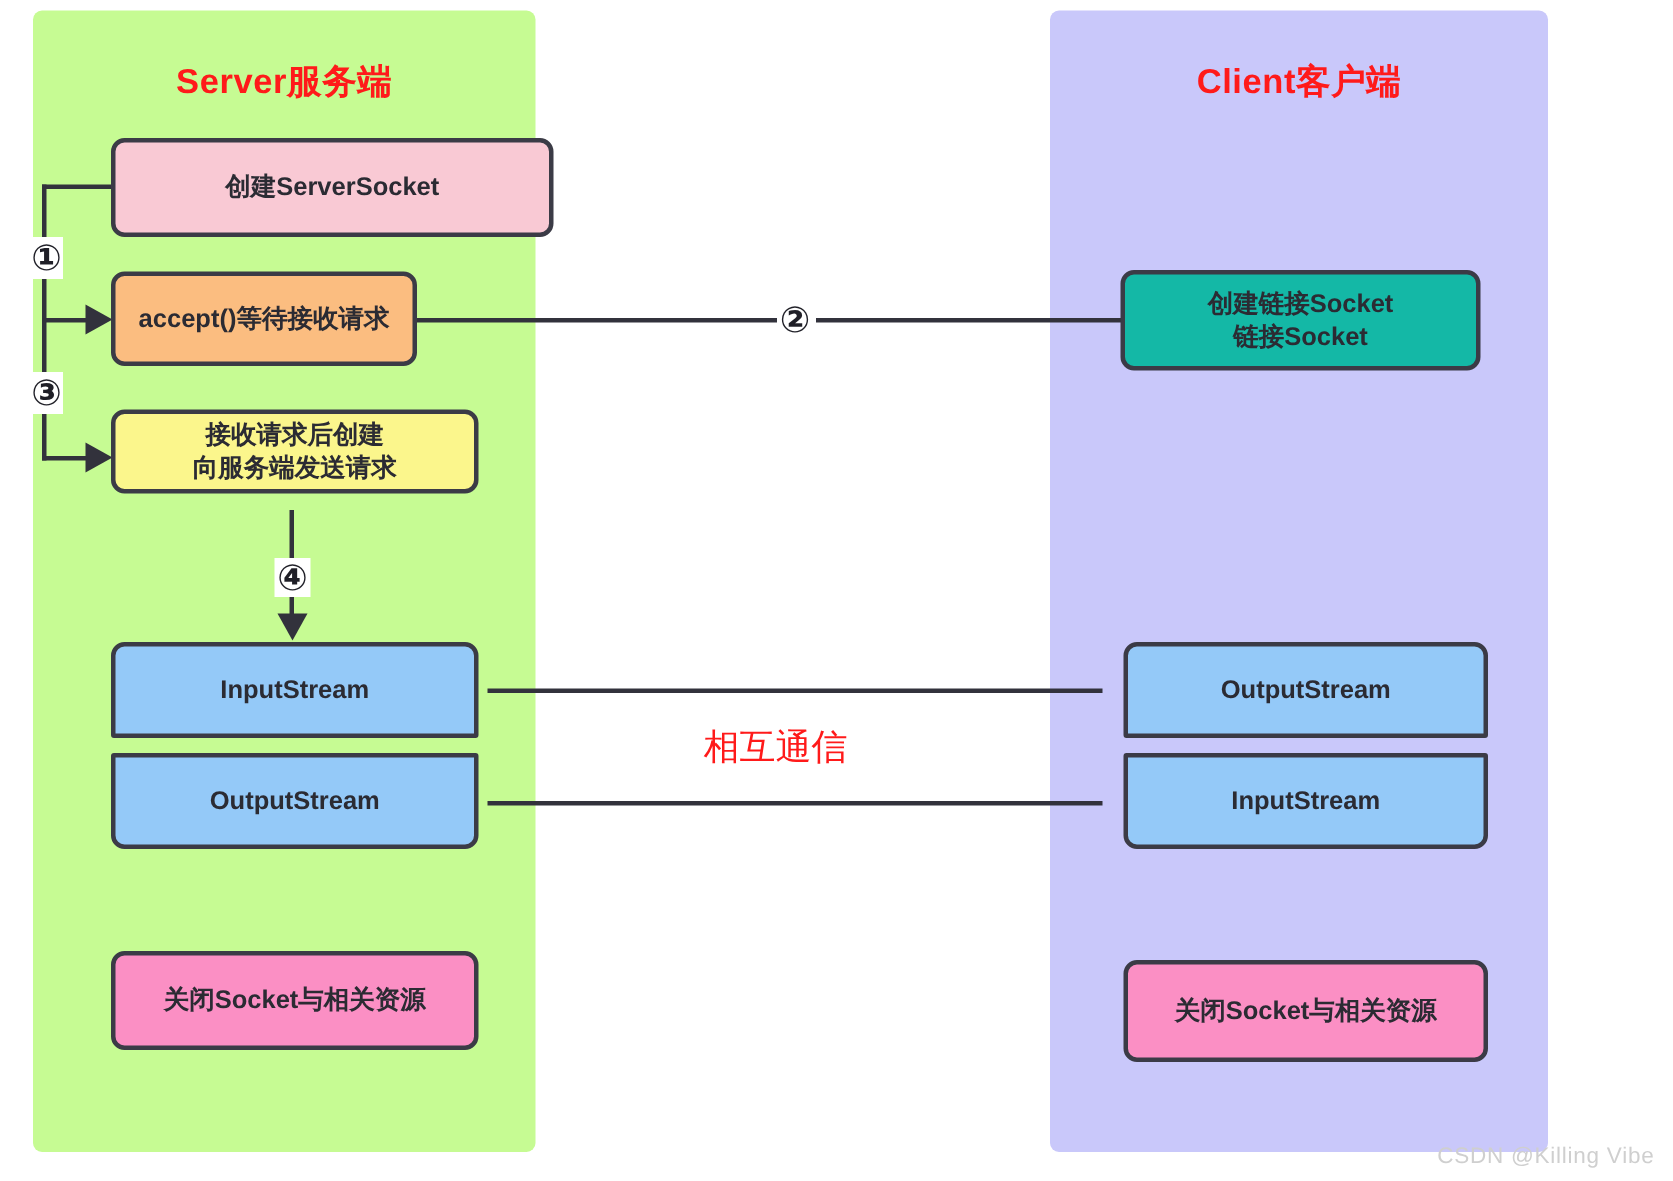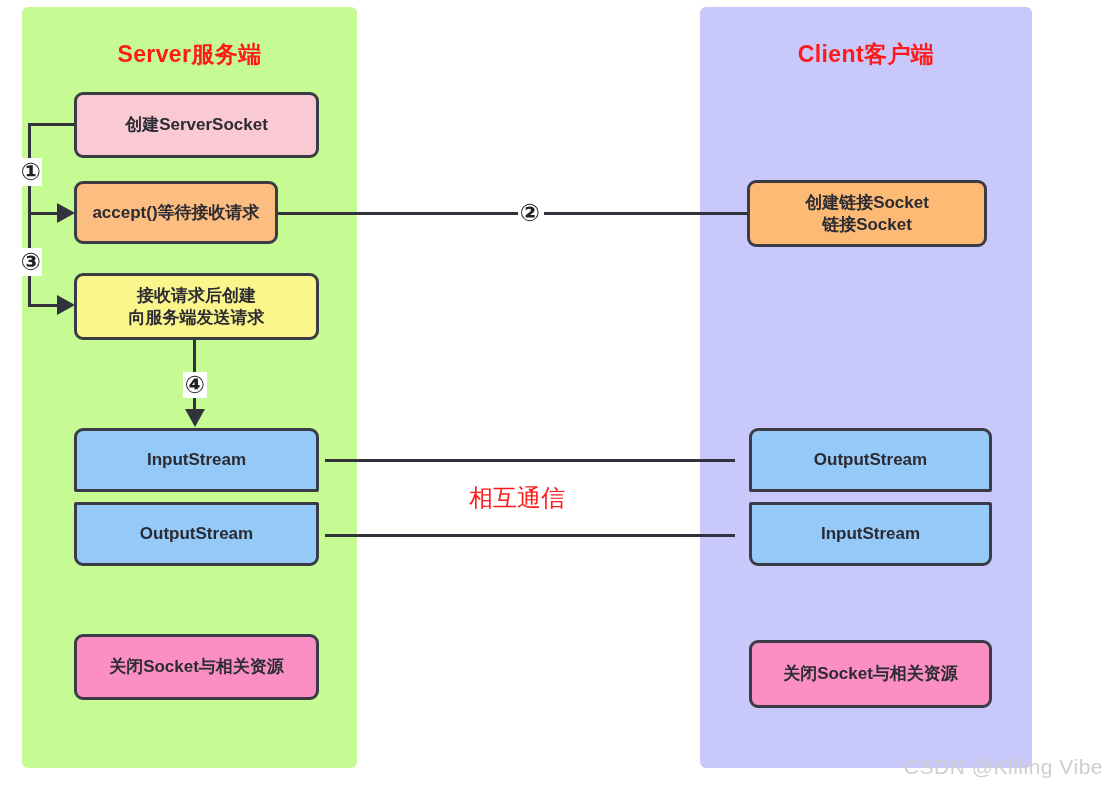--- a/index.html
+++ b/index.html
@@ -126,21 +126,21 @@
     white-space: nowrap;
     z-index: 7;
   }
 
   
   #watermark {
     position: absolute;
     right: 12px;
     bottom: 8px;
     color: #cfcfcf;
-    font-size: 21px;
+    font-size: 15px;
     letter-spacing: 0.5px;
     z-index: 20;
     font-family: "Liberation Sans", sans-serif;
   }
 </style>
 </head>
 <body>
 
 <div id="canvas">
 
@@ -173,46 +173,46 @@
   <div class="step" style="left: 183px; top: 373px; border: none; background: transparent; font-size: 24px; line-height: 24px;">④</div>
 
   <div class="hline" style="left:96px; top:212px; width:655px;"></div>
   <div class="arrow-left" style="left:96px; top:203px;"></div>
   <div class="step-halo" style="left:518px; top:200px; width:26px; height:28px;"></div>
   <div class="step" style="left: 518px; top: 201px; border: none; background: transparent; font-size: 24px; line-height: 24px;">②</div>
 
   <div class="hline" style="left:325px; top:459px; width:410px;"></div>
   <div class="hline" style="left:325px; top:534px; width:410px;"></div>
 
-  <div class="box" id="srv-create-serversocket" style="left:74px; top:92px; width:245px; height:66px; background:#f9c9d4;">
+  <div class="box" id="srv-create-serversocket" style="left:74px; top:92px; width:295px; height:66px; background:#f9c9d4;">
     <span>创建ServerSocket</span>
   </div>
 
   <div class="box" id="srv-accept" style="left:74px; top:181px; width:204px; height:63px; background:#fbbd80;">
     <span>accept()等待接收请求</span>
   </div>
 
-  <div class="box" id="srv-create-conn" style="left:74px; top:273px; width:245px; height:67px; background:#fbf68c; flex-direction:column;">
+  <div class="box" id="srv-create-conn" style="left:74px; top:273px; width:245px; height:56px; background:#fbf68c; flex-direction:column;">
     <span>接收请求后创建</span>
     <span>向服务端发送请求</span>
   </div>
 
   <div class="box sq-bottom" id="srv-input-stream" style="left:74px; top:428px; width:245px; height:64px; background:#94c9f8; border-radius:9px 9px 2px 2px;">
     <span>InputStream</span>
   </div>
 
   <div class="box" id="srv-output-stream" style="left:74px; top:502px; width:245px; height:64px; background:#94c9f8; border-radius:2px 2px 9px 9px;">
     <span>OutputStream</span>
   </div>
 
   <div class="box" id="srv-close" style="left:74px; top:634px; width:245px; height:66px; background:#fb8fc4;">
     <span>关闭Socket与相关资源</span>
   </div>
 
-  <div class="box" id="cli-create-socket" style="left:747px; top:180px; width:240px; height:67px; background:#fdba74; flex-direction:column;">
+  <div class="box" id="cli-create-socket" style="left:747px; top:180px; width:240px; height:67px; background:#14b8a6; flex-direction:column;">
     <span>创建链接Socket</span>
     <span>链接Socket</span>
   </div>
 
   <div class="box" id="cli-output-stream" style="left:749px; top:428px; width:243px; height:64px; background:#94c9f8; border-radius:9px 9px 2px 2px;">
     <span>OutputStream</span>
   </div>
 
   <div class="box" id="cli-input-stream" style="left:749px; top:502px; width:243px; height:64px; background:#94c9f8; border-radius:2px 2px 9px 9px;">
     <span>InputStream</span>

